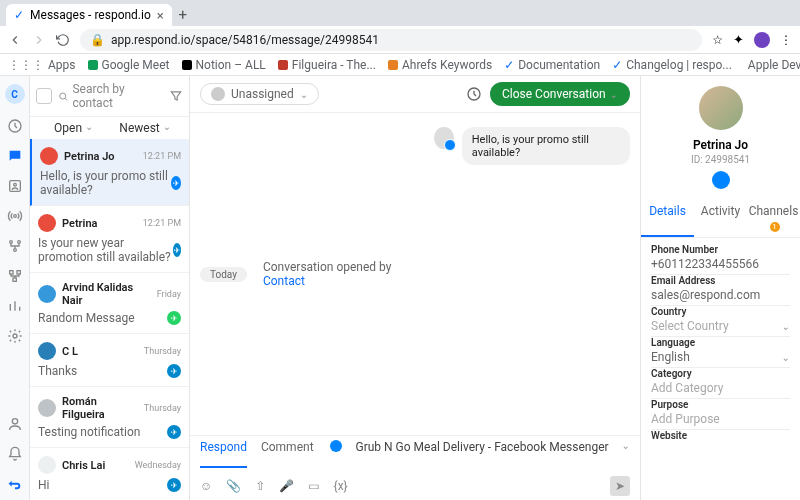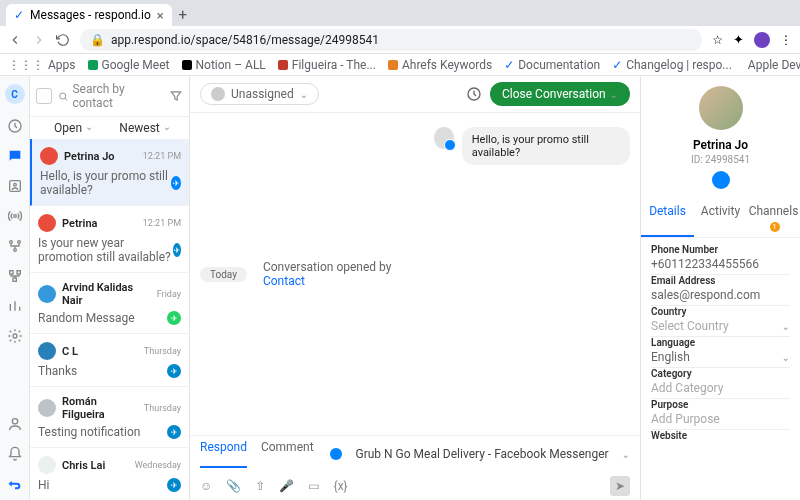--- a/index.html
+++ b/index.html
@@ -50,21 +50,21 @@
 .sys-line{font-size:10px;color:#666}
 .sys-line a{color:#0d6efd;text-decoration:none}
 .msg-row{display:flex;align-items:flex-start;gap:8px;align-self:flex-start;margin-top:4px}
 .msg-av{width:22px;height:22px;border-radius:50%;background:#ddd;position:relative}
 .msg-av::after{content:"";position:absolute;right:-2px;bottom:-2px;width:10px;height:10px;border-radius:50%;background:#0084ff;border:1.5px solid #fff}
 .msg-bub{background:#f1f1f1;border-radius:12px;padding:6px 10px;font-size:11px;color:#222}
 .composer{border-top:1px solid #eee;padding:4px 10px}
 .comp-tabs{display:flex;gap:14px;font-size:11px;margin-bottom:4px}
 .comp-tab{color:#666;padding-bottom:12px}
 .comp-tab.act{color:#0d6efd;border-bottom:2px solid #0d6efd}
-.comp-ch{margin-left:auto;display:flex;align-items:center;gap:13px;color:#444}
+.comp-ch{margin-left:auto;display:flex;gap:13px;color:#444}
 .comp-ch-ico{width:12px;height:12px;border-radius:50%;background:#0084ff}
 .comp-input{font-size:11px;color:#aaa;padding:4px 0}
 .comp-tools{display:flex;gap:14px;align-items:center;color:#888;padding-top:4px}
 .comp-tools .send{margin-left:auto;width:20px;height:20px;background:#ddd;border-radius:3px;display:flex;align-items:center;justify-content:center}
 .details{width:160px;border-left:1px solid #e5e5e5;display:flex;flex-direction:column;overflow-y:auto}
 .det-prof{display:flex;flex-direction:column;align-items:center;padding:10px;gap:2px}
 .det-av{width:44px;height:44px;border-radius:50%;background:linear-gradient(135deg,#d4b896,#8fa87e)}
 .det-name{font-size:12px;font-weight:600;margin-top:6px}
 .det-id{font-size:10px;color:#999}
 .det-ch-ico{width:18px;height:18px;border-radius:50%;background:#0084ff;margin-top:4px}

